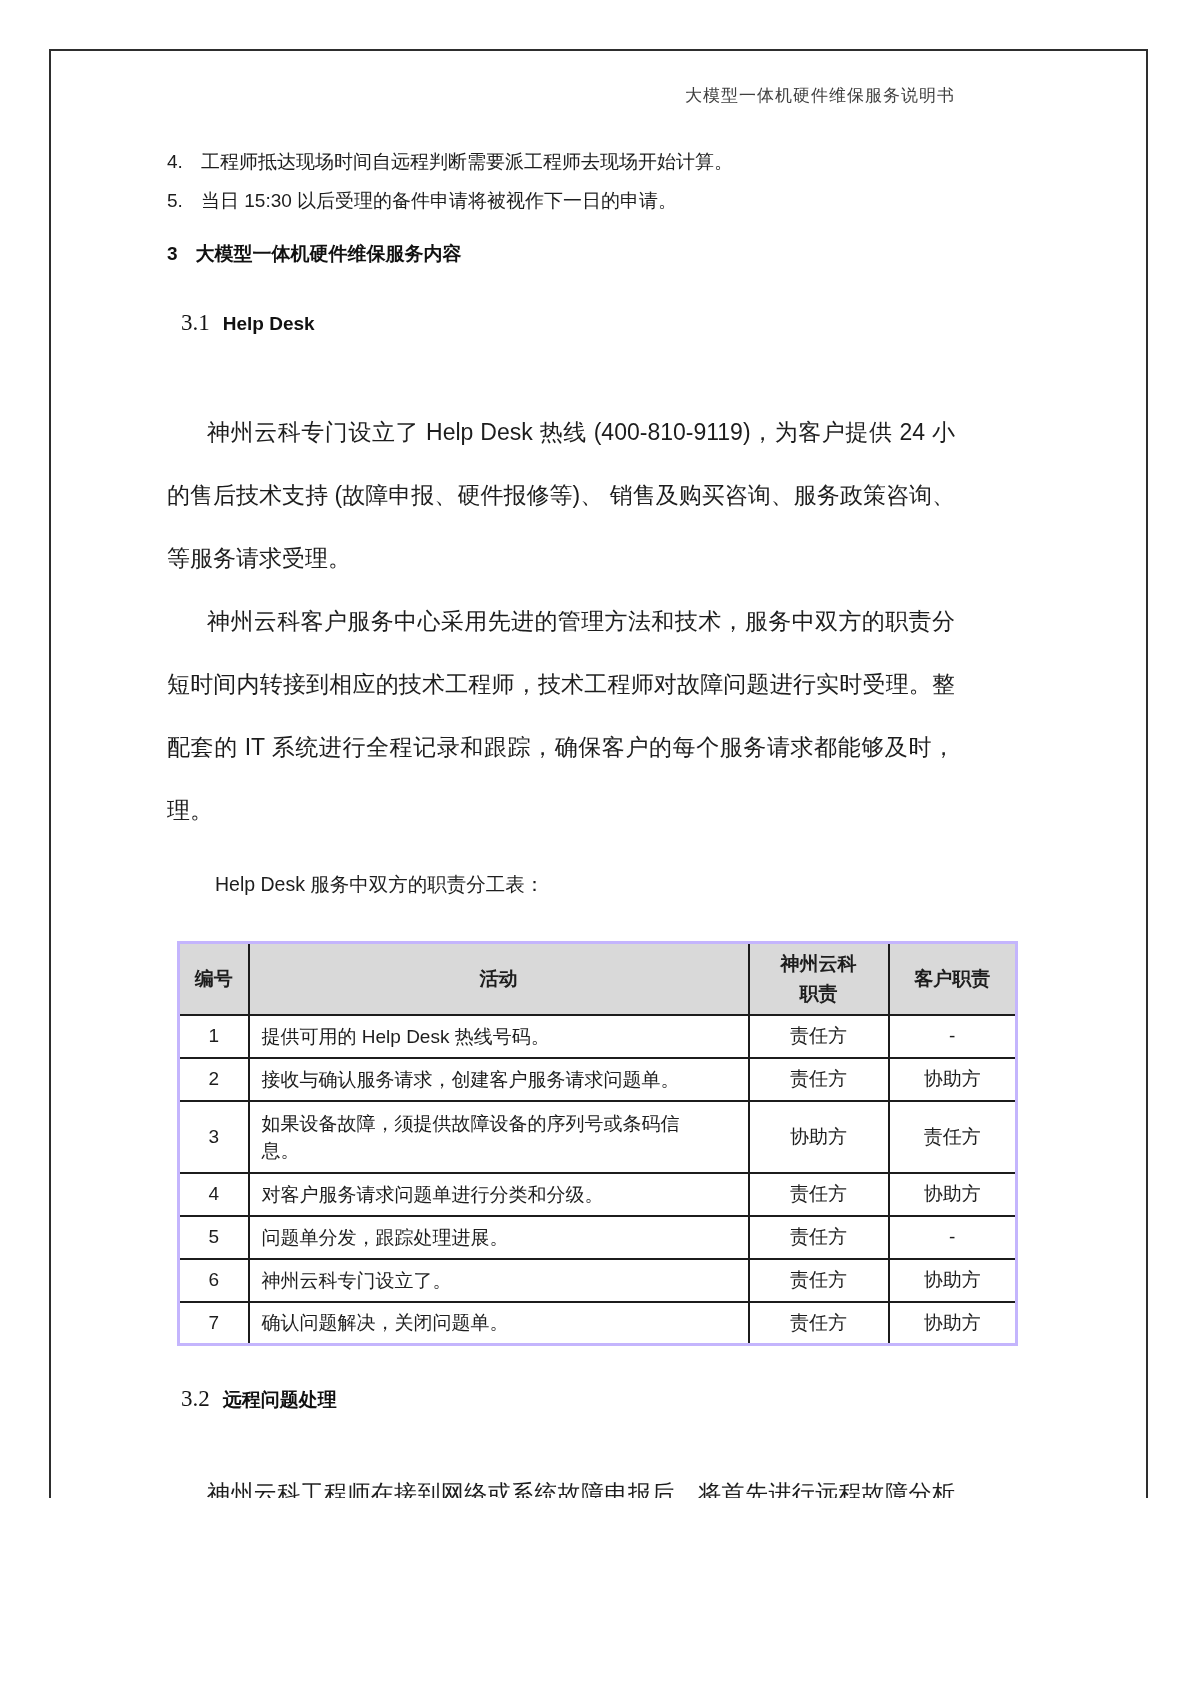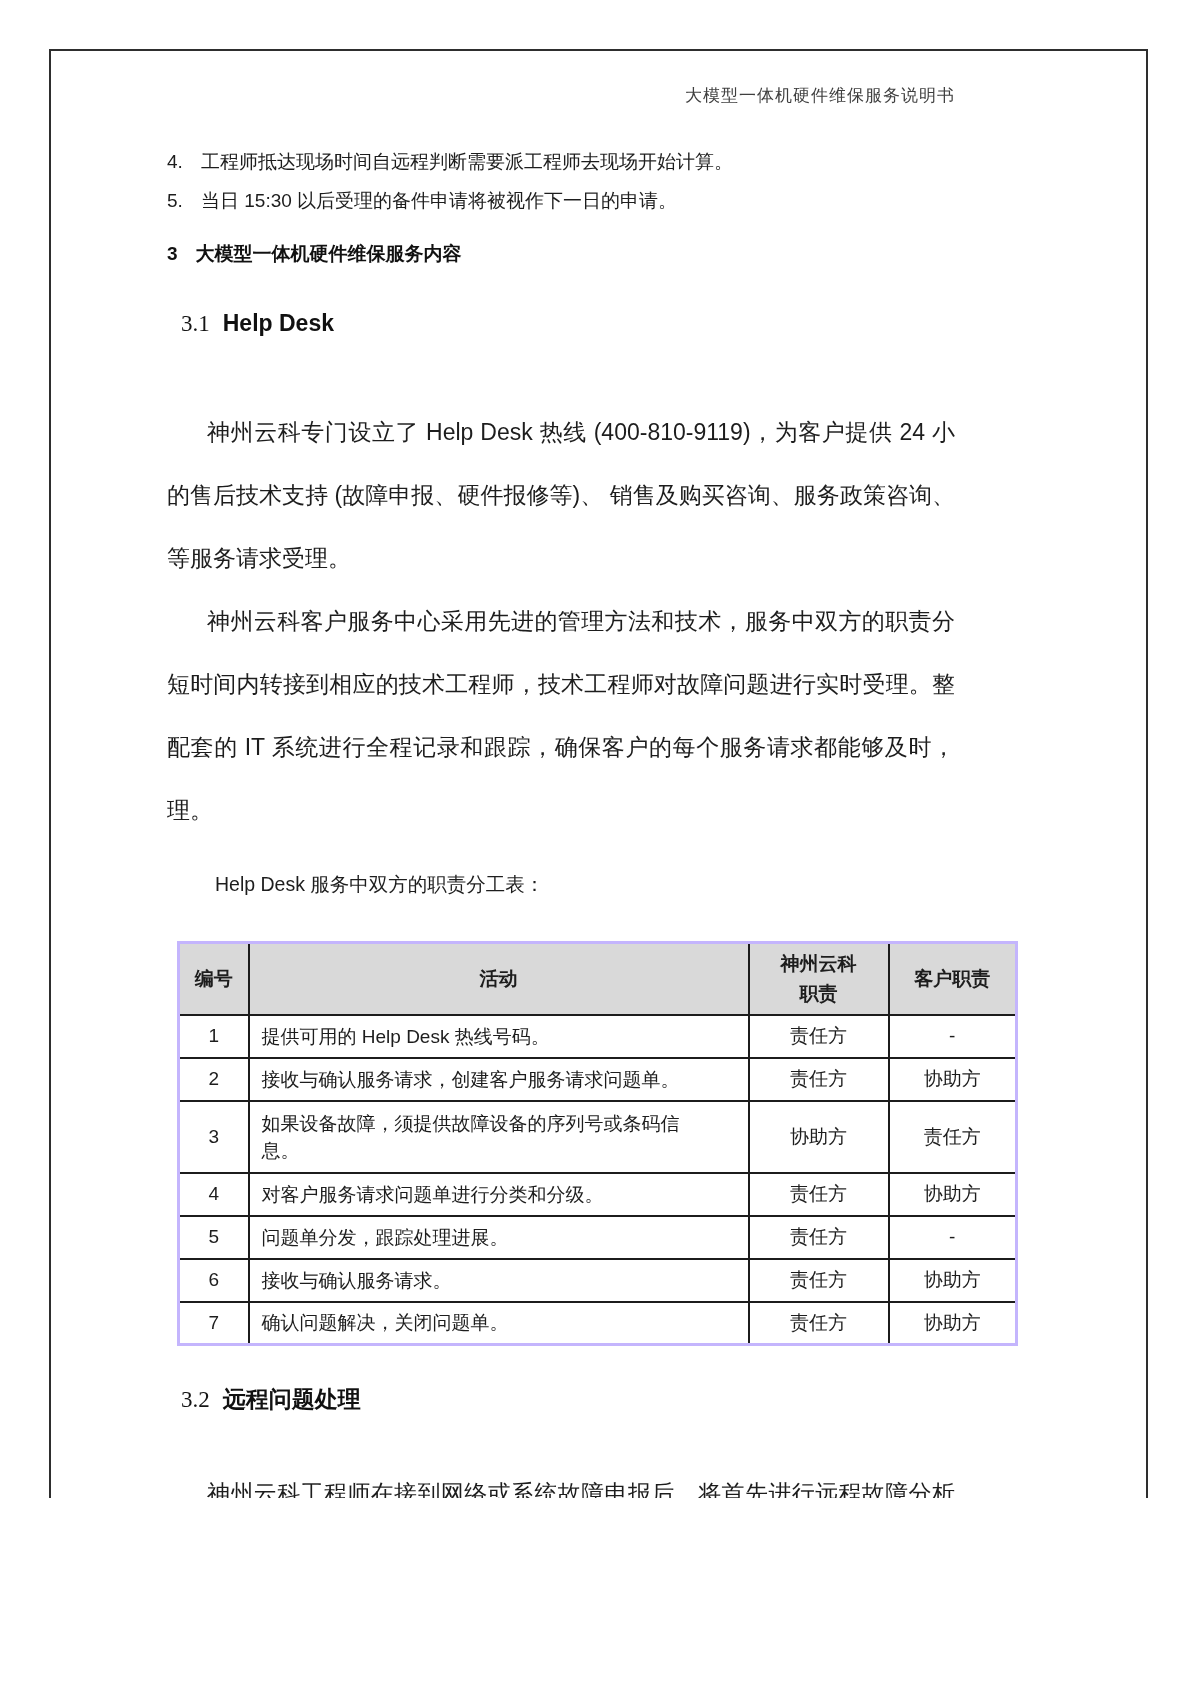--- a/index.html
+++ b/index.html
@@ -48,21 +48,21 @@
     left:181px;
     line-height:30px;
     white-space:nowrap;
   }
   .h2 .h2-num{
     font-family:"Liberation Serif","DejaVu Serif",serif;
     font-size:23px;
     color:#151515;
   }
   .h2 .h2-title{
-    font-size:23px;
+    font-size:19px;
     font-weight:bold;
     margin-left:13px;
     color:#111;
   }
   .h2-31{top:308px;}
   .h2-32{top:1384px;}
   .body-block{
     position:absolute;
     left:167px;
     width:788px;
@@ -205,21 +205,21 @@
         <td class="c-duty">协助方</td>
       </tr>
       <tr class="h43">
         <td class="c-num">5</td>
         <td class="c-act">问题单分发，跟踪处理进展。</td>
         <td class="c-duty">责任方</td>
         <td class="c-duty">-</td>
       </tr>
       <tr class="h43">
         <td class="c-num">6</td>
-        <td class="c-act">接收与确认服务请求。</td>
+        <td class="c-act">神州云科专门设立了。</td>
         <td class="c-duty">责任方</td>
         <td class="c-duty">协助方</td>
       </tr>
       <tr class="h43">
         <td class="c-num">7</td>
         <td class="c-act">确认问题解决，关闭问题单。</td>
         <td class="c-duty">责任方</td>
         <td class="c-duty">协助方</td>
       </tr>
     </tbody>

